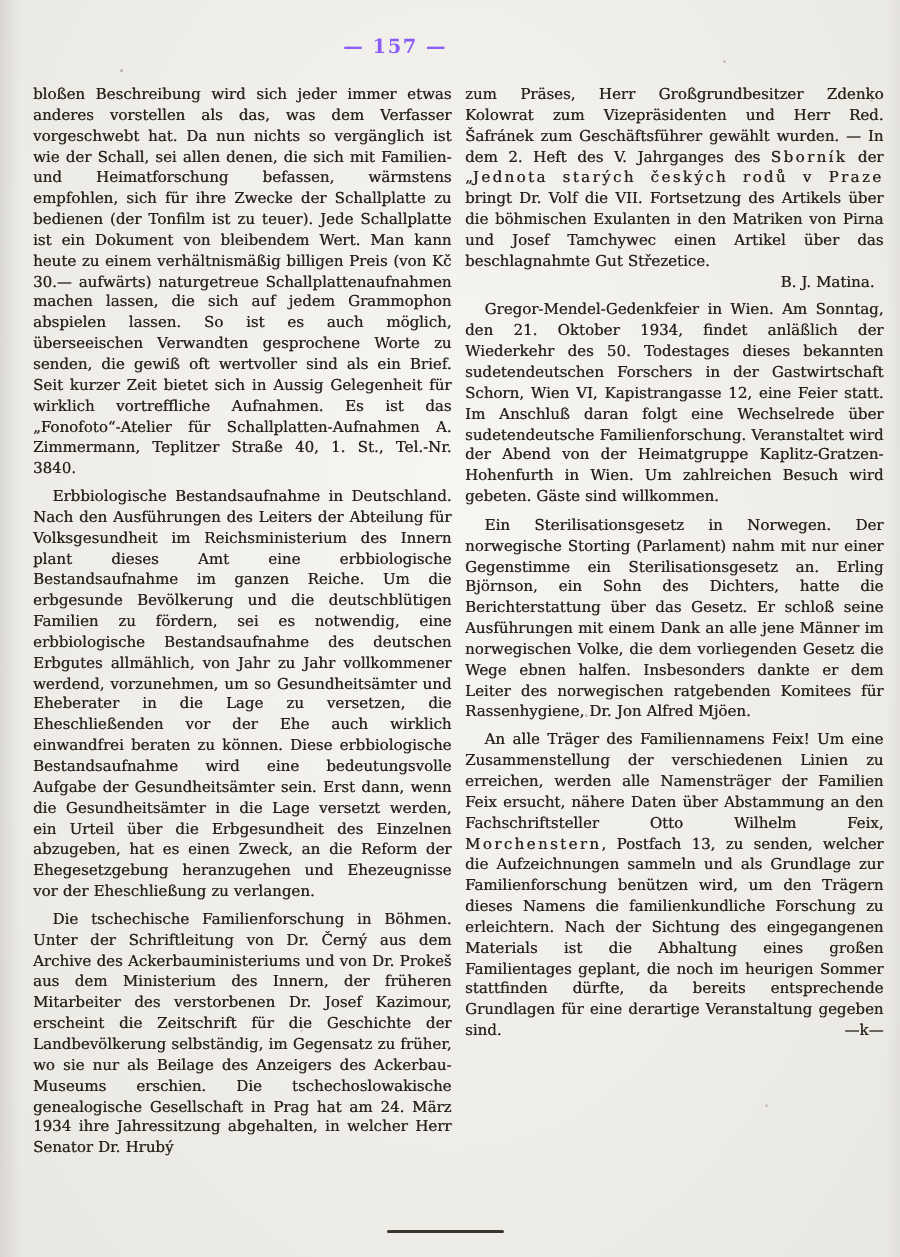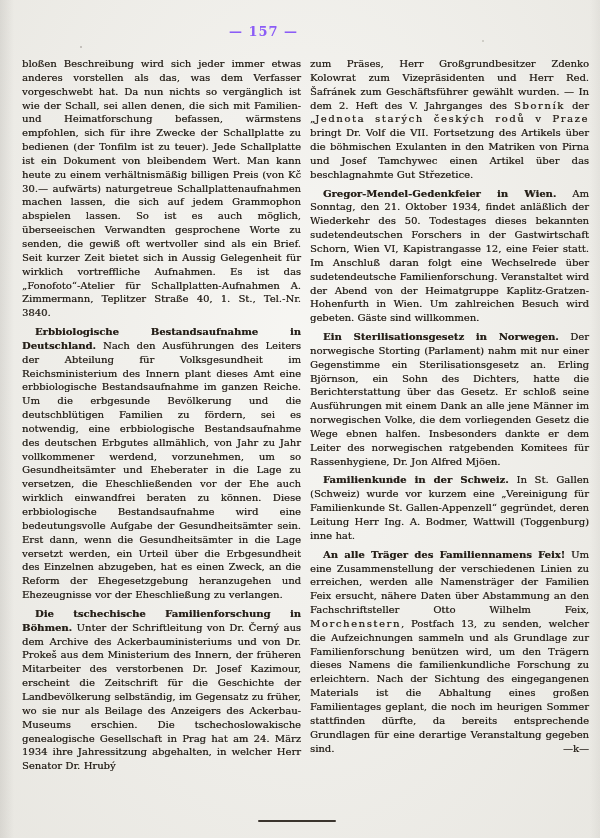--- a/index.html
+++ b/index.html
@@ -29,21 +29,21 @@
   }
   .col{
     width:279px;text-align:justify;
     font-size:10px;line-height:13.85px;color:#262019;
     text-shadow:0.3px 0 rgba(38,32,25,0.65);
     word-spacing:0.2px;
   }
   .col p{margin:0;}
   .article{margin-top:5px;}
   .article .body-p{text-indent:13px;}
-  .article-title{font-weight:bold;}
+  .article-title{font-weight:normal;}
   .sig-line{text-align:right;margin:0;padding-right:6px;}
   .spaced{letter-spacing:1.6px;}
   .end-mark{float:right;margin-left:8px;}
   .divider{
     position:absolute;left:258px;top:820px;width:78px;height:2px;
     background:#3b352e;border-radius:1px;
   }
 </style>
 </head>
 <body>
@@ -62,32 +62,30 @@
       <p class="body-p"><span class="article-title">Erbbiologische Bestandsaufnahme in Deutschland.</span> <span>Nach den Ausführungen des Leiters der Abteilung für Volksgesundheit im Reichsministerium des Innern plant dieses Amt eine erbbiologische Bestandsaufnahme im ganzen Reiche. Um die erbgesunde Bevölkerung und die deutschblütigen Familien zu fördern, sei es notwendig, eine erbbiologische Bestandsaufnahme des deutschen Erbgutes allmählich, von Jahr zu Jahr vollkommener werdend, vorzunehmen, um so Gesundheitsämter und Eheberater in die Lage zu versetzen, die Eheschließenden vor der Ehe auch wirklich einwandfrei beraten zu können. Diese erbbiologische Bestandsaufnahme wird eine bedeutungsvolle Aufgabe der Gesundheitsämter sein. Erst dann, wenn die Gesundheitsämter in die Lage versetzt werden, ein Urteil über die Erbgesundheit des Einzelnen abzugeben, hat es einen Zweck, an die Reform der Ehegesetzgebung heranzugehen und Ehezeugnisse vor der Eheschließung zu verlangen.</span></p>
     </div>
 
     <div class="article">
       <p class="body-p"><span class="article-title">Die tschechische Familienforschung in Böhmen.</span> <span>Unter der Schriftleitung von Dr. Černý aus dem Archive des Ackerbauministeriums und von Dr. Prokeš aus dem Ministerium des Innern, der früheren Mitarbeiter des verstorbenen Dr. Josef Kazimour, erscheint die Zeitschrift für die Geschichte der Landbevölkerung selbständig, im Gegensatz zu früher, wo sie nur als Beilage des Anzeigers des Ackerbau-Museums erschien. Die tschechoslowakische genealogische Gesellschaft in Prag hat am 24. März 1934 ihre Jahressitzung abgehalten, in welcher Herr Senator Dr. Hrubý</span></p>
     </div>
   </div>
 
   <div class="col">
     <p><span>zum Präses, Herr Großgrundbesitzer Zdenko Kolowrat zum Vizepräsidenten und Herr Red. Šafránek zum Geschäftsführer gewählt wurden. — In dem 2. Heft des V. Jahrganges des </span><span class="spaced">Sborník</span><span> der „</span><span class="spaced">Jednota starých českých rodů v Praze</span><span> bringt Dr. Volf die VII. Fortsetzung des Artikels über die böhmischen Exulanten in den Matriken von Pirna und Josef Tamchywec einen Artikel über das beschlagnahmte Gut Střezetice.</span></p>
+    <p class="sig-line">B. J. Matina.</p>
 
     <div class="article">
       <p class="body-p"><span class="article-title">Gregor-Mendel-Gedenkfeier in Wien.</span> <span>Am Sonntag, den 21. Oktober 1934, findet anläßlich der Wiederkehr des 50. Todestages dieses bekannten sudetendeutschen Forschers in der Gastwirtschaft Schorn, Wien VI, Kapistrangasse 12, eine Feier statt. Im Anschluß daran folgt eine Wechselrede über sudetendeutsche Familienforschung. Veranstaltet wird der Abend von der Heimatgruppe Kaplitz-Gratzen-Hohenfurth in Wien. Um zahlreichen Besuch wird gebeten. Gäste sind willkommen.</span></p>
     </div>
 
     <div class="article">
       <p class="body-p"><span class="article-title">Ein Sterilisationsgesetz in Norwegen.</span> <span>Der norwegische Storting (Parlament) nahm mit nur einer Gegenstimme ein Sterilisationsgesetz an. Erling Björnson, ein Sohn des Dichters, hatte die Berichterstattung über das Gesetz. Er schloß seine Ausführungen mit einem Dank an alle jene Männer im norwegischen Volke, die dem vorliegenden Gesetz die Wege ebnen halfen. Insbesonders dankte er dem Leiter des norwegischen ratgebenden Komitees für Rassenhygiene, Dr. Jon Alfred Mjöen.</span></p>
     </div>
 
-    <div class="article">
-      <p class="body-p"><span class="article-title">Familienkunde in der Schweiz.</span> <span>In St. Gallen (Schweiz) wurde vor kurzem eine „Vereinigung für Familienkunde St. Gallen-Appenzell“ gegründet, deren Leitung Herr Ing. A. Bodmer, Wattwill (Toggenburg) inne hat.</span></p>
-    </div>
 
     <div class="article">
       <p class="body-p"><span class="article-title">An alle Träger des Familiennamens Feix!</span> <span>Um eine Zusammenstellung der verschiedenen Linien zu erreichen, werden alle Namensträger der Familien Feix ersucht, nähere Daten über Abstammung an den Fachschriftsteller Otto Wilhelm Feix, </span><span class="spaced">Morchenstern</span><span>, Postfach 13, zu senden, welcher die Aufzeichnungen sammeln und als Grundlage zur Familienforschung benützen wird, um den Trägern dieses Namens die familienkundliche Forschung zu erleichtern. Nach der Sichtung des eingegangenen Materials ist die Abhaltung eines großen Familientages geplant, die noch im heurigen Sommer stattfinden dürfte, da bereits entsprechende Grundlagen für eine derartige Veranstaltung gegeben sind.</span><span class="end-mark">—k—</span></p>
     </div>
   </div>
 
 </div>
 
 <div class="divider"></div>
 

